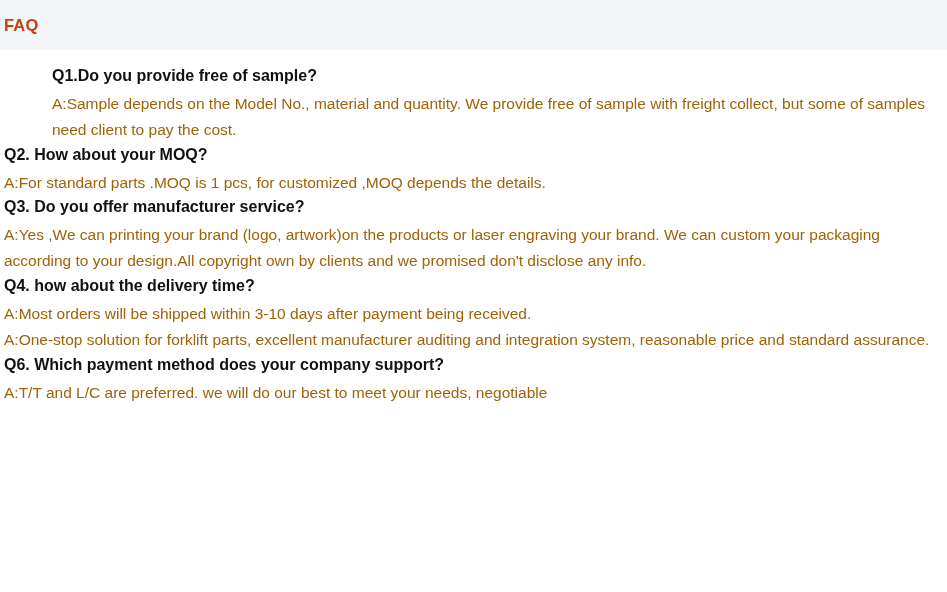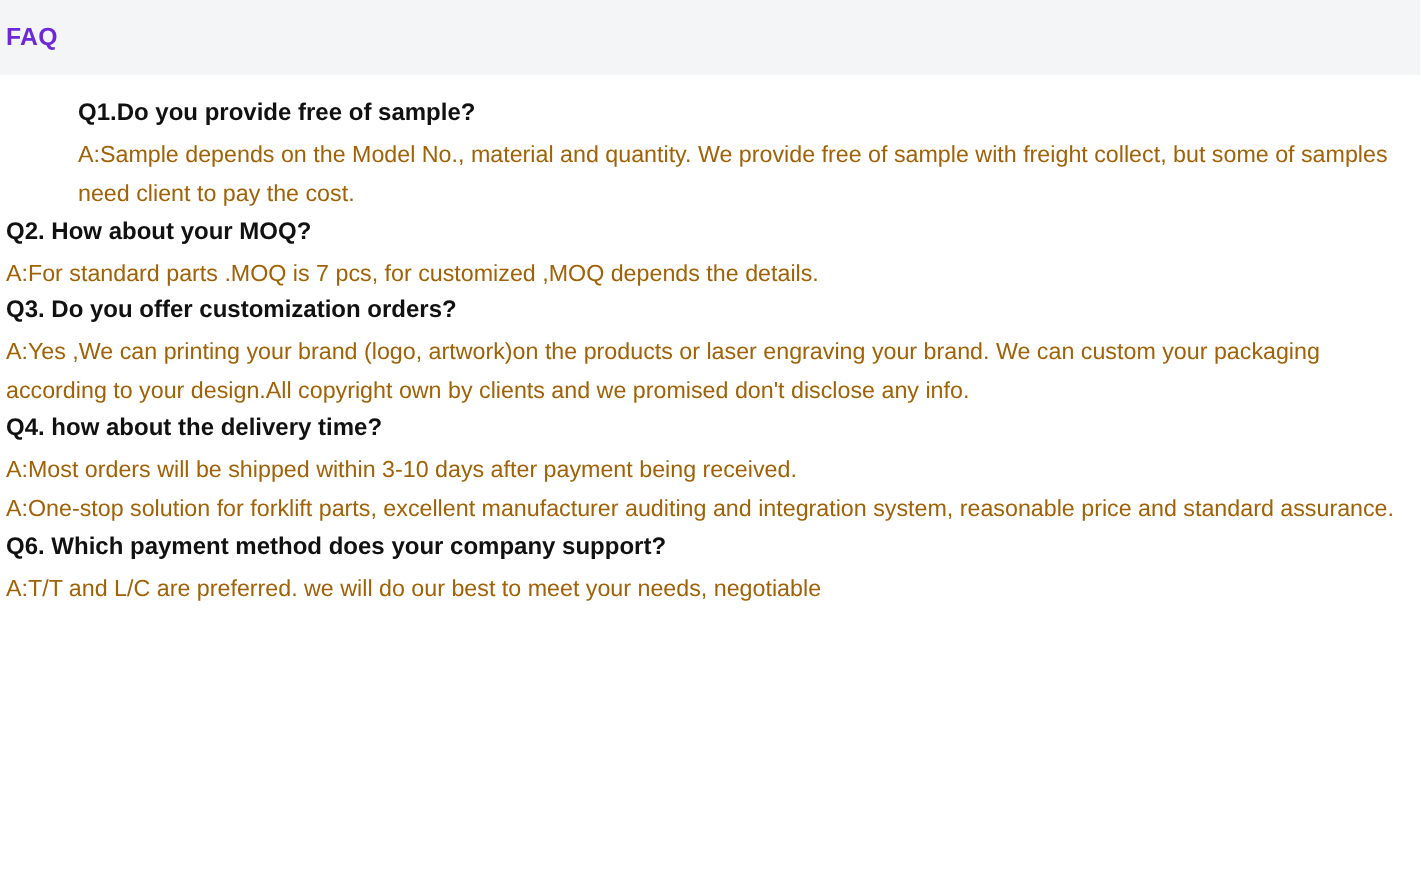--- a/index.html
+++ b/index.html
@@ -24,21 +24,21 @@
     background: #f3f5f7;
     height: 50px;
     display: flex;
     align-items: center;
     padding-left: 4px;
     box-sizing: border-box;
   }
   .faq-header-title {
     font-size: 16.5px;
     font-weight: bold;
-    color: #6d28d9;
+    color: #c2410c;
     letter-spacing: 0.2px;
   }
   .faq-body {
     padding: 0 4px;
     box-sizing: border-box;
   }
   .faq-item {
   }
   .faq-item:first-child {
     margin-top: 15px;
@@ -70,25 +70,25 @@
 
   <div class="faq-body">
 
     <div class="faq-item">
       <div class="faq-question">Q1.Do you provide free of sample?</div>
       <div class="faq-answer">A:Sample depends on the Model No., material and quantity. We provide free of sample with freight collect, but some of samples need client to pay the cost.</div>
     </div>
 
     <div class="faq-item">
       <div class="faq-question">Q2. How about your MOQ?</div>
-      <div class="faq-answer">A:For standard parts .MOQ is 7 pcs, for customized ,MOQ depends the details.</div>
+      <div class="faq-answer">A:For standard parts .MOQ is 1 pcs, for customized ,MOQ depends the details.</div>
     </div>
 
     <div class="faq-item">
-      <div class="faq-question">Q3. Do you offer customization orders?</div>
+      <div class="faq-question">Q3. Do you offer manufacturer service?</div>
       <div class="faq-answer">A:Yes ,We can printing your brand (logo, artwork)on the products or laser engraving your brand. We can custom your packaging according to your design.All copyright own by clients and we promised don't disclose any info.</div>
     </div>
 
     <div class="faq-item">
       <div class="faq-question">Q4. how about the delivery time?</div>
       <div class="faq-answer">A:Most orders will be shipped within 3-10 days after payment being received.</div>
     </div>
 
     <div class="faq-item">
       <div class="faq-answer">A:One-stop solution for forklift parts, excellent manufacturer auditing and integration system, reasonable price and standard assurance.</div>

